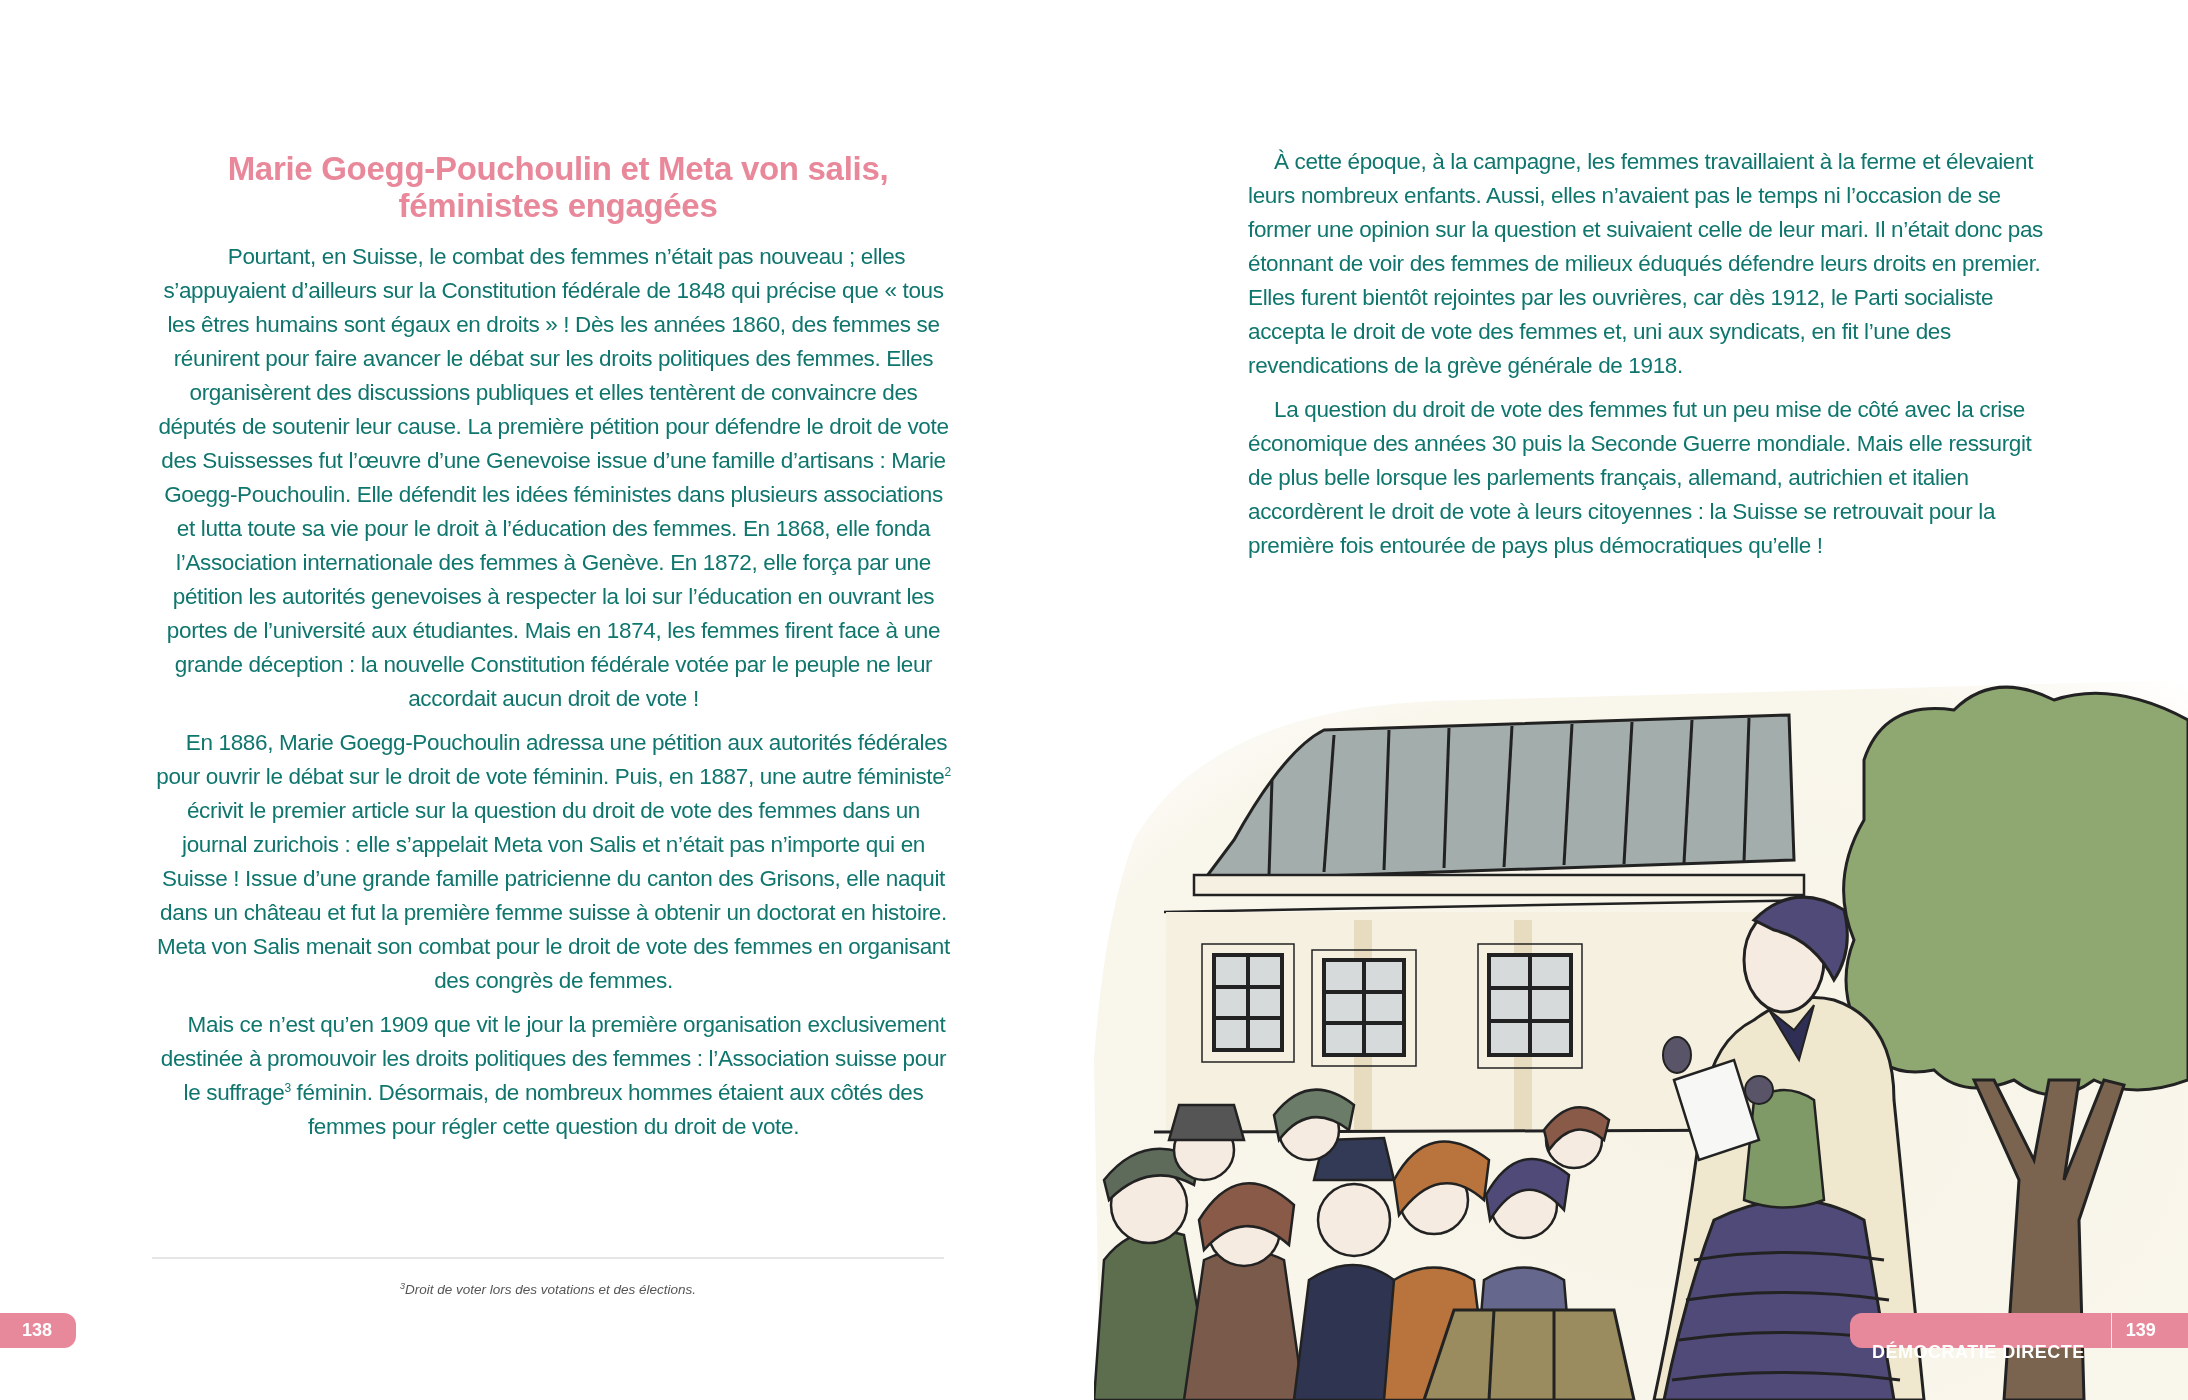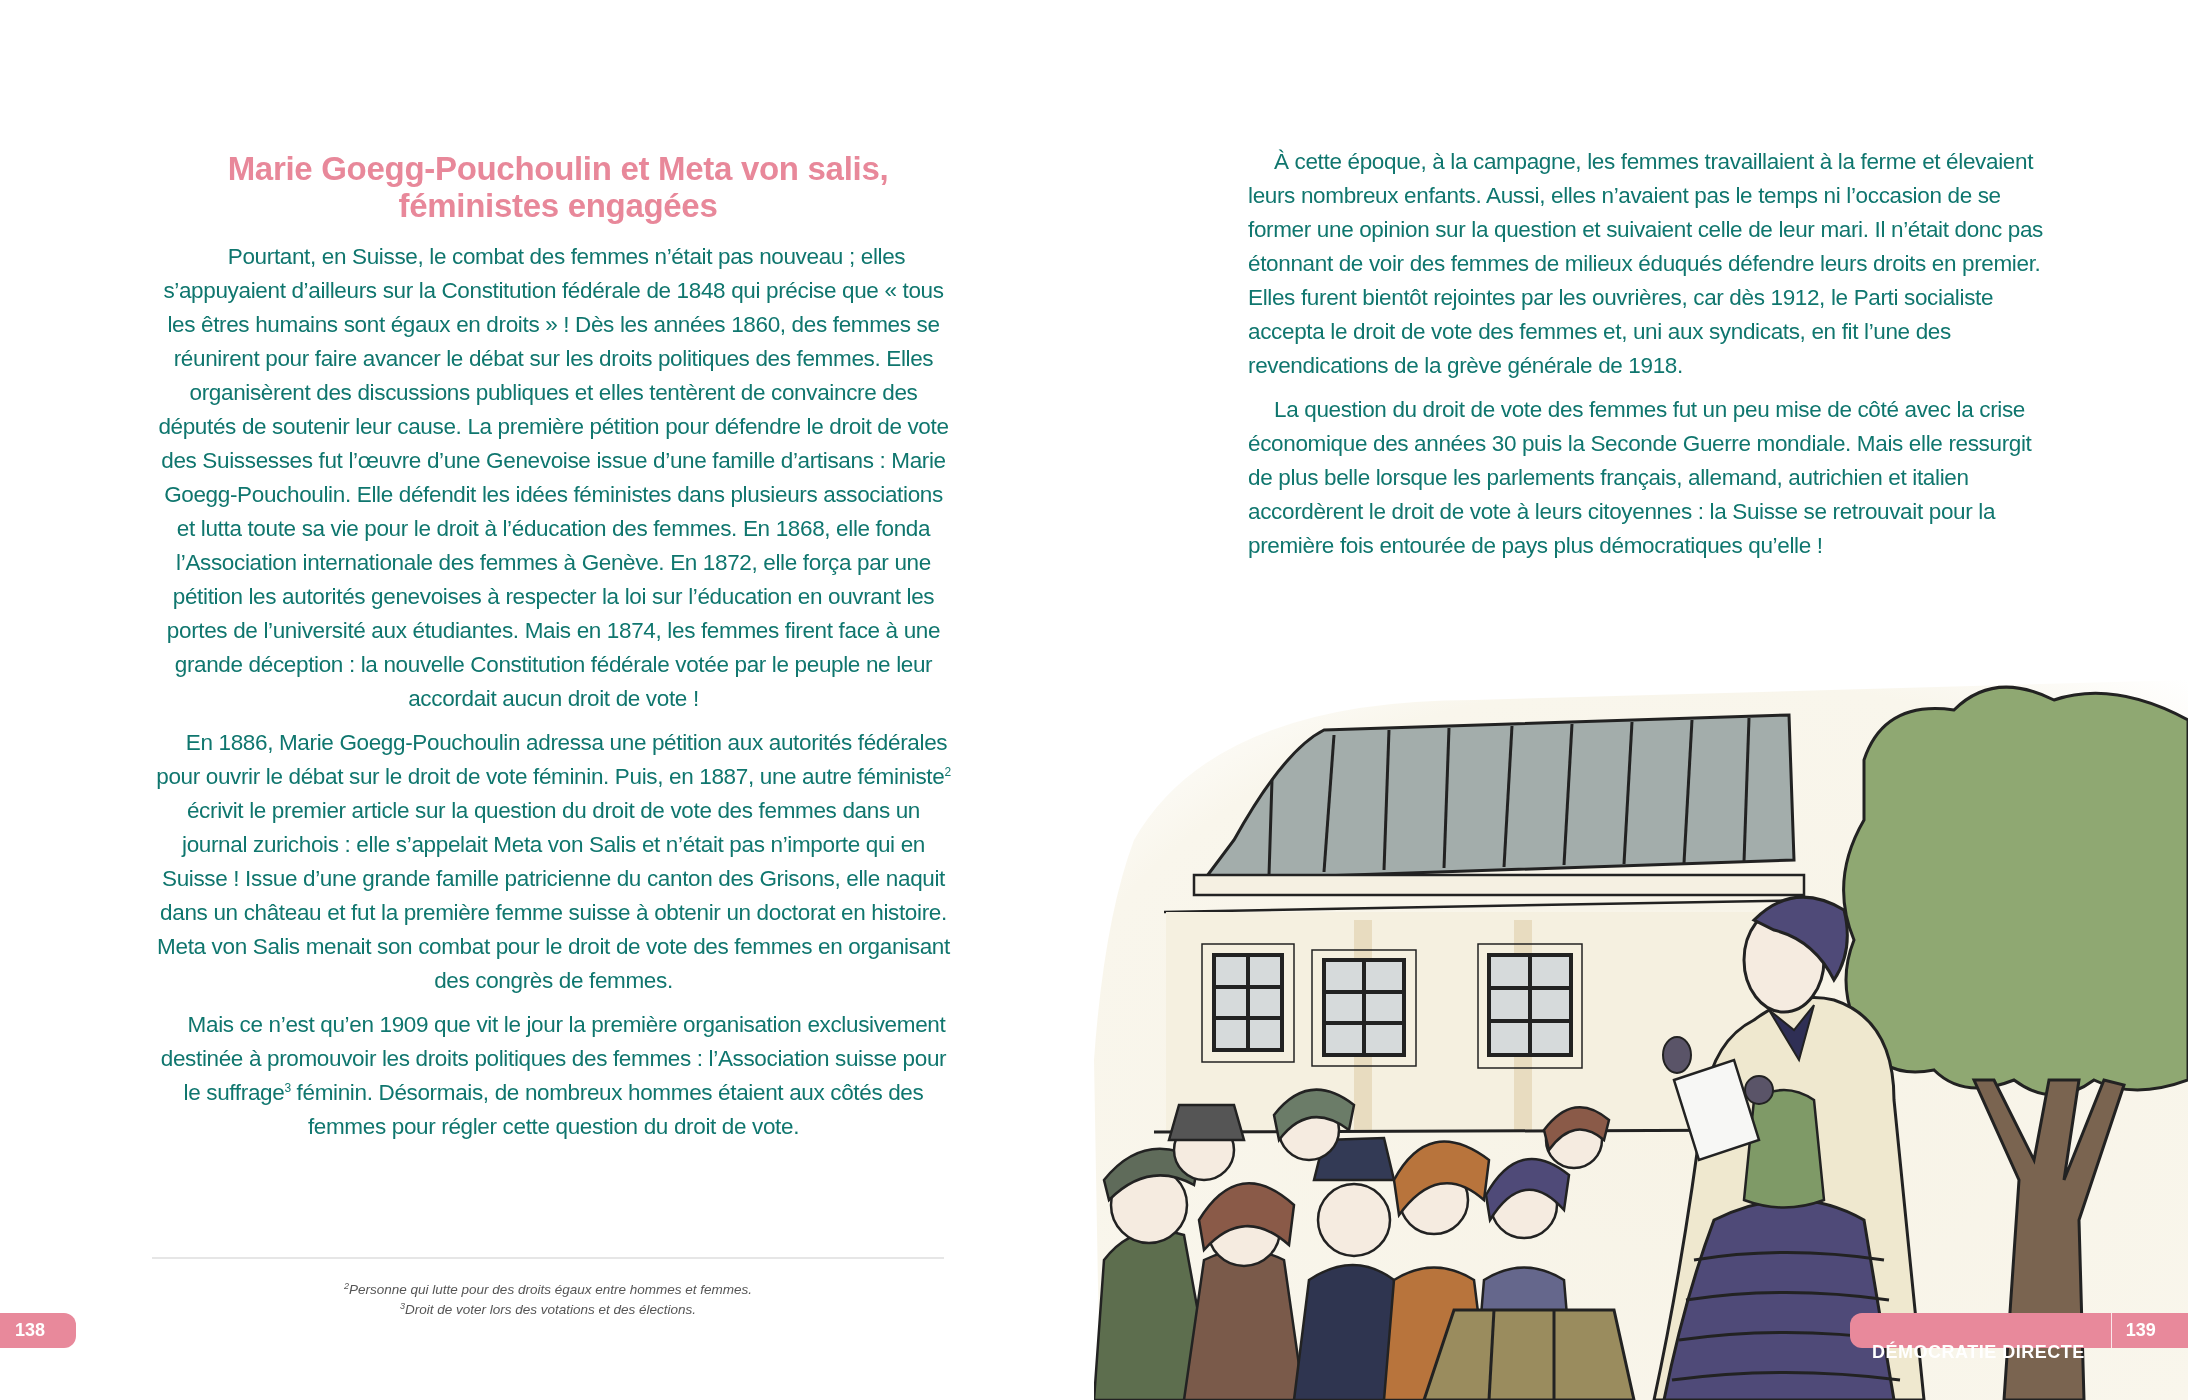--- a/index.html
+++ b/index.html
@@ -15,21 +15,21 @@
   .col-right { left:1248px; top:145px; width:795px; }
   .col p { margin:0 0 10px 0; text-indent:26px; }
   sup { font-size:12px; line-height:0; vertical-align:8px; }
   .fn-rule { position:absolute; left:152px; top:1257px; width:792px; height:2px; background:#e6e6e6; }
   .footnotes { position:absolute; left:152px; top:1280px; width:792px; font-size:13.5px; line-height:20px;
                font-style:italic; color:#555; }
   .footnotes div { margin:0; }
   .footnotes sup { font-size:9px; vertical-align:5px; }
   .badge-left { position:absolute; left:0; top:1313px; width:76px; height:35px; background:#e8899b;
                 border-radius:0 12px 12px 0; color:#fff; font-weight:bold; font-size:18px;
-                display:flex; align-items:center; justify-content:flex-end; padding-right:31px; box-sizing:border-box; }
+                display:flex; align-items:center; justify-content:flex-end; padding-right:24px; box-sizing:border-box; }
   .badge-right { position:absolute; left:1850px; top:1313px; width:338px; height:35px; background:#e8899b;
                  border-radius:12px 0 0 12px; color:#fff; font-weight:bold; font-size:18px;
                  display:flex; align-items:center; box-sizing:border-box; z-index:5; }
   .badge-right .chap { padding-left:22px; letter-spacing:0.5px; flex:0 0 auto;margin-top:43px; }
   .badge-right .sep { width:1px; height:35px; background:#ffffff; opacity:0.8; margin:0 14px 0 26px; }
   .badge-right .num { flex:0 0 auto; }
   .illustration { position:absolute; left:1094px; top:660px; width:1094px; height:740px; overflow:hidden; }
 </style>
 </head>
 <body>
@@ -38,21 +38,20 @@
   <h2 class="title">Marie Goegg-Pouchoulin et Meta von salis, féministes engagées</h2>
 
   <div class="col col-left">
     <p>Pourtant, en Suisse, le combat des femmes n’était pas nouveau ; elles s’appuyaient d’ailleurs sur la Constitution fédérale de 1848 qui précise que « tous les êtres humains sont égaux en droits » ! Dès les années 1860, des femmes se réunirent pour faire avancer le débat sur les droits politiques des femmes. Elles organisèrent des discussions publiques et elles tentèrent de convaincre des députés de soutenir leur cause. La première pétition pour défendre le droit de vote des Suissesses fut l’œuvre d’une Genevoise issue d’une famille d’artisans : Marie Goegg-Pouchoulin. Elle défendit les idées féministes dans plusieurs associations et lutta toute sa vie pour le droit à l’éducation des femmes. En 1868, elle fonda l’Association internationale des femmes à Genève. En 1872, elle força par une pétition les autorités genevoises à respecter la loi sur l’éducation en ouvrant les portes de l’université aux étudiantes. Mais en 1874, les femmes firent face à une grande déception : la nouvelle Constitution fédérale votée par le peuple ne leur accordait aucun droit de vote !</p>
     <p><span>En 1886, Marie Goegg-Pouchoulin adressa une pétition aux autorités fédérales pour ouvrir le débat sur le droit de vote féminin. Puis, en 1887, une autre féministe</span><sup>2</sup><span> écrivit le premier article sur la question du droit de vote des femmes dans un journal zurichois : elle s’appelait Meta von Salis et n’était pas n’importe qui en Suisse ! Issue d’une grande famille patricienne du canton des Grisons, elle naquit dans un château et fut la première femme suisse à obtenir un doctorat en histoire. Meta von Salis menait son combat pour le droit de vote des femmes en organisant des congrès de femmes.</span></p>
     <p><span>Mais ce n’est qu’en 1909 que vit le jour la première organisation exclusivement destinée à promouvoir les droits politiques des femmes : l’Association suisse pour le suffrage</span><sup>3</sup><span> féminin. Désormais, de nombreux hommes étaient aux côtés des femmes pour régler cette question du droit de vote.</span></p>
   </div>
 
   <div class="fn-rule"></div>
   <div class="footnotes">
-    <div><sup>2</sup><span>Personne qui lutte pour des droits égaux entre hommes et femmes.</span></div>
     <div><sup>3</sup><span>Droit de voter lors des votations et des élections.</span></div>
   </div>
 
   <div class="badge-left">
     <span>138</span>
   </div>
 </div>
 
 <div class="page page-right">
   <div class="col col-right" style="left:154px;">

